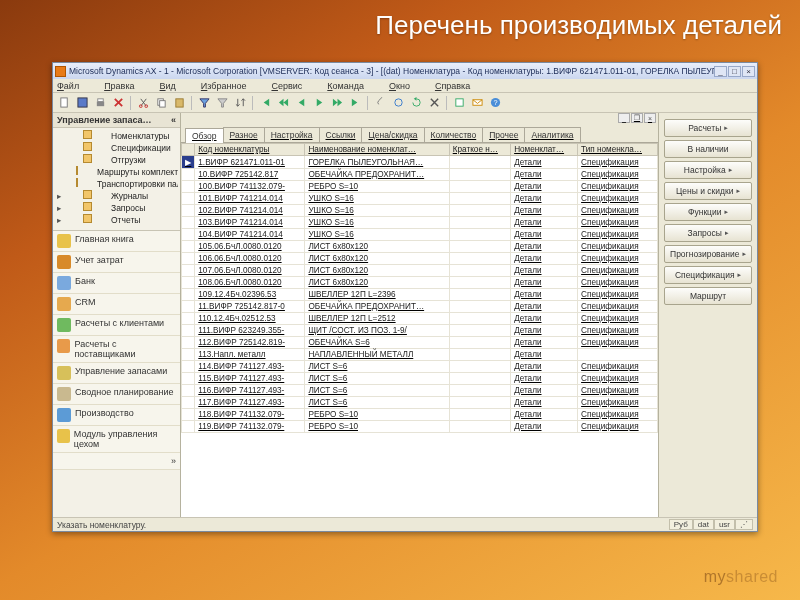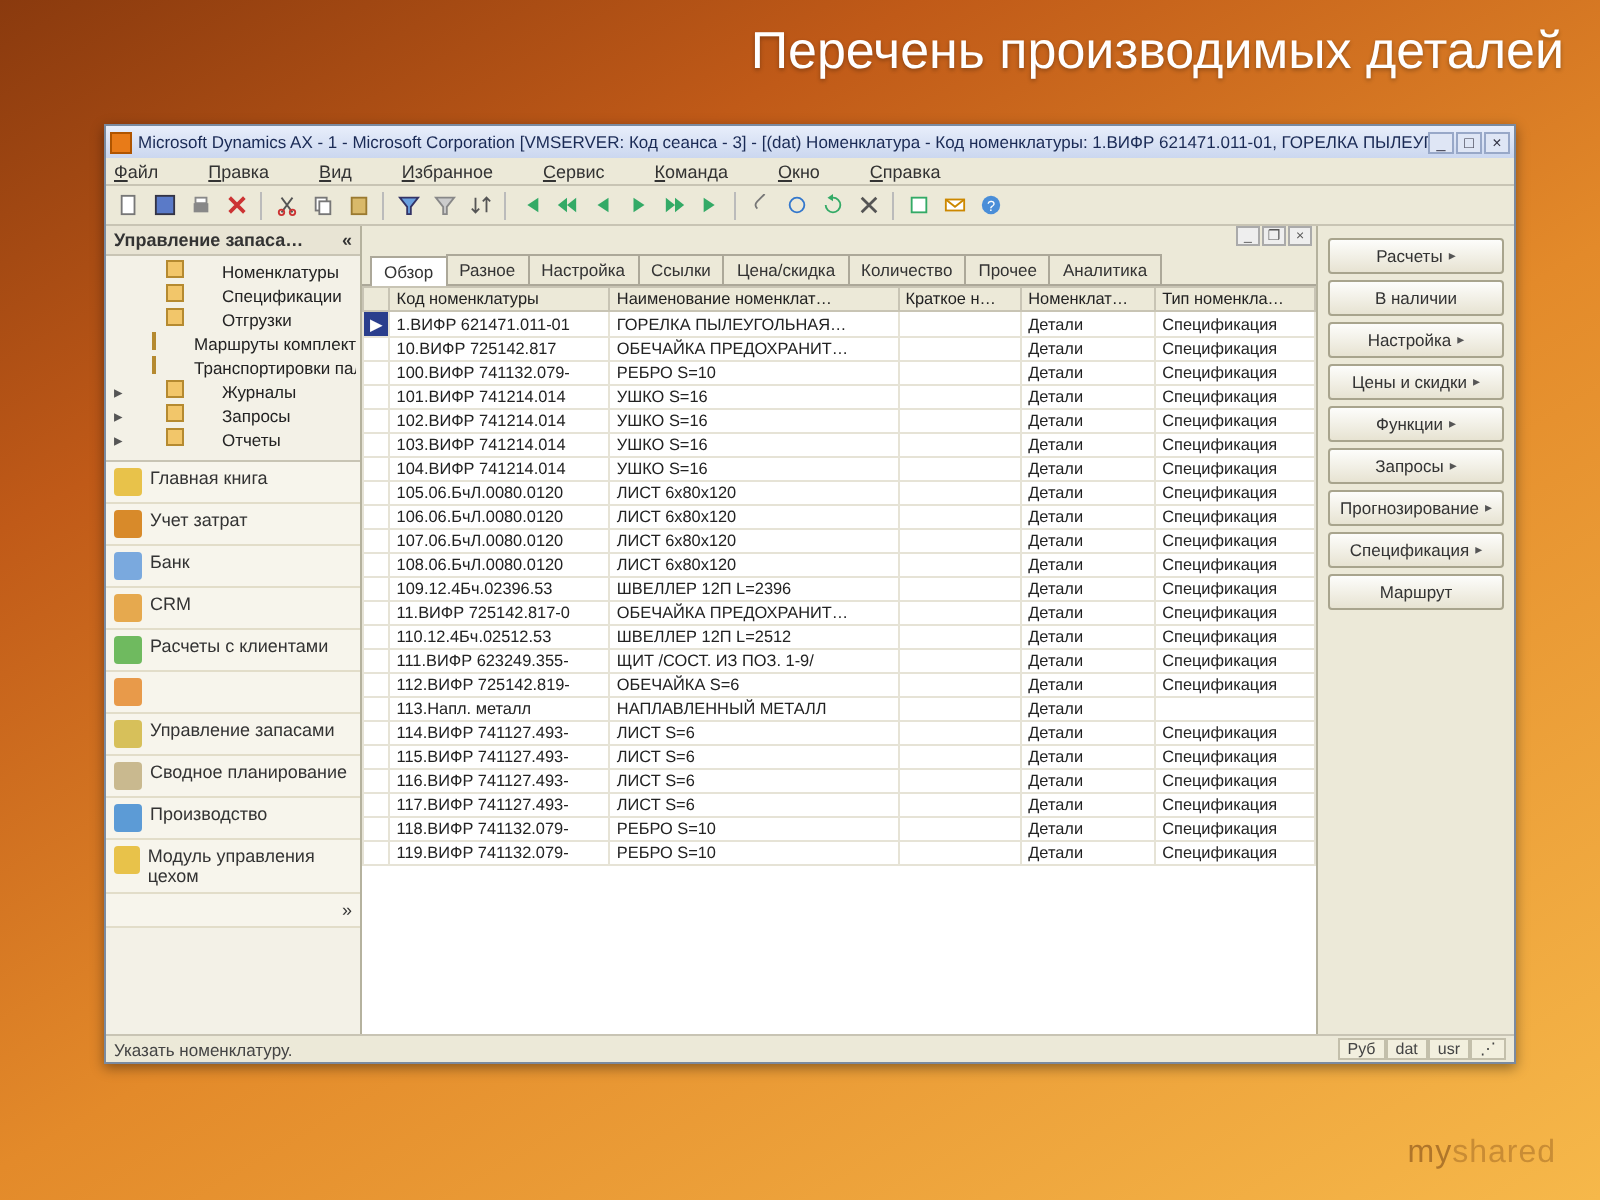--- a/index.html
+++ b/index.html
@@ -20,21 +20,21 @@
   .body { flex: 1; display: flex; overflow: hidden; }
   .leftpane { width: 128px; background: #f3f1e7; border-right: 1px solid #b5b29e; display: flex; flex-direction: column; }
   .lp-header { background: #e8e4d4; padding: 2px 4px; font-size: 9px; color: #333; border-bottom: 1px solid #c8c4b4; display: flex; justify-content: space-between; font-weight: bold; }
   .tree { padding: 2px 2px 4px; font-size: 8.5px; color: #222; line-height: 12px; }
   .tree .item { display: flex; align-items: flex-start; gap: 19px; padding: 0 2px; white-space: nowrap; overflow: hidden; }
   .tree .tico { width: 9px; height: 9px; background: #f2c66a; border: 1px solid #b58a30; }
   .tree .arrow { width: 7px; color: #555; }
   .modlist { border-top: 1px solid #c8c4b4; flex: 1; }
   .mod { display: flex; align-items: flex-start; gap: 4px; padding: 3px 4px; border-bottom: 1px solid #e2ddc9; font-size: 9px; color: #333; background: #f7f5ec; }
   .mod .mico { width: 14px; height: 14px; border-radius: 2px; }
-  .center { flex: 1; display: flex; flex-direction: column; border-right: 1px solid #b5b29e; background: #fff; }
+  .center { flex: 1; display: flex; flex-direction: column; border-right: 1px solid #b5b29e; background: #fff; text-decoration: underline; }
   .mdi-win-bar { height: 12px; background: #ece9d8; display:flex; justify-content:flex-end; padding-right:2px; gap:1px; }
   .mdi-win-bar span { width:12px; height:10px; border:1px solid #aaa; background:#eee; font-size:7px; display:inline-flex; align-items:center; justify-content:center; color:#555; }
   .tabs { display: flex; background: #ece9d8; padding: 2px 4px 0; gap: 0; border-bottom: 1px solid #aca899; font-size: 8.5px; }
   .tab { padding: 2px 6px; border: 1px solid #aca899; border-bottom: none; background: #ece9d8; color: #333; margin-right: -1px; }
   .tab.active { background: #fff; position: relative; top: 1px; }
   .gridwrap { flex: 1; overflow: auto; }
   table.grid { border-collapse: collapse; width: 100%; font-size: 8.2px; color: #222; }
   table.grid th { background: #ece9d8; border: 1px solid #c8c4b4; padding: 1px 3px; text-align: left; font-weight: normal; position: sticky; top: 0; white-space: nowrap; }
   table.grid td { border: 1px solid #e6e3d6; padding: 1px 3px; white-space: nowrap; height: 12px; }
   table.grid tr.sel td:first-child { background: #2a3e8d; color: #fff; }
@@ -270,20 +270,21 @@
           <div class="mod">
             <span class="mico" style="background: rgb(230, 169, 78);"></span>
             <span>CRM</span>
           </div>
           <div class="mod">
             <span class="mico" style="background: rgb(111, 186, 95);"></span>
             <span>Расчеты с клиентами</span>
           </div>
           <div class="mod">
             <span class="mico" style="background: rgb(232, 154, 74);"></span>
+            <span>Расчеты с поставщиками</span>
           </div>
           <div class="mod">
             <span class="mico" style="background: rgb(215, 192, 90);"></span>
             <span>Управление запасами</span>
           </div>
           <div class="mod">
             <span class="mico" style="background: rgb(201, 185, 143);"></span>
             <span>Сводное планирование</span>
           </div>
           <div class="mod">

